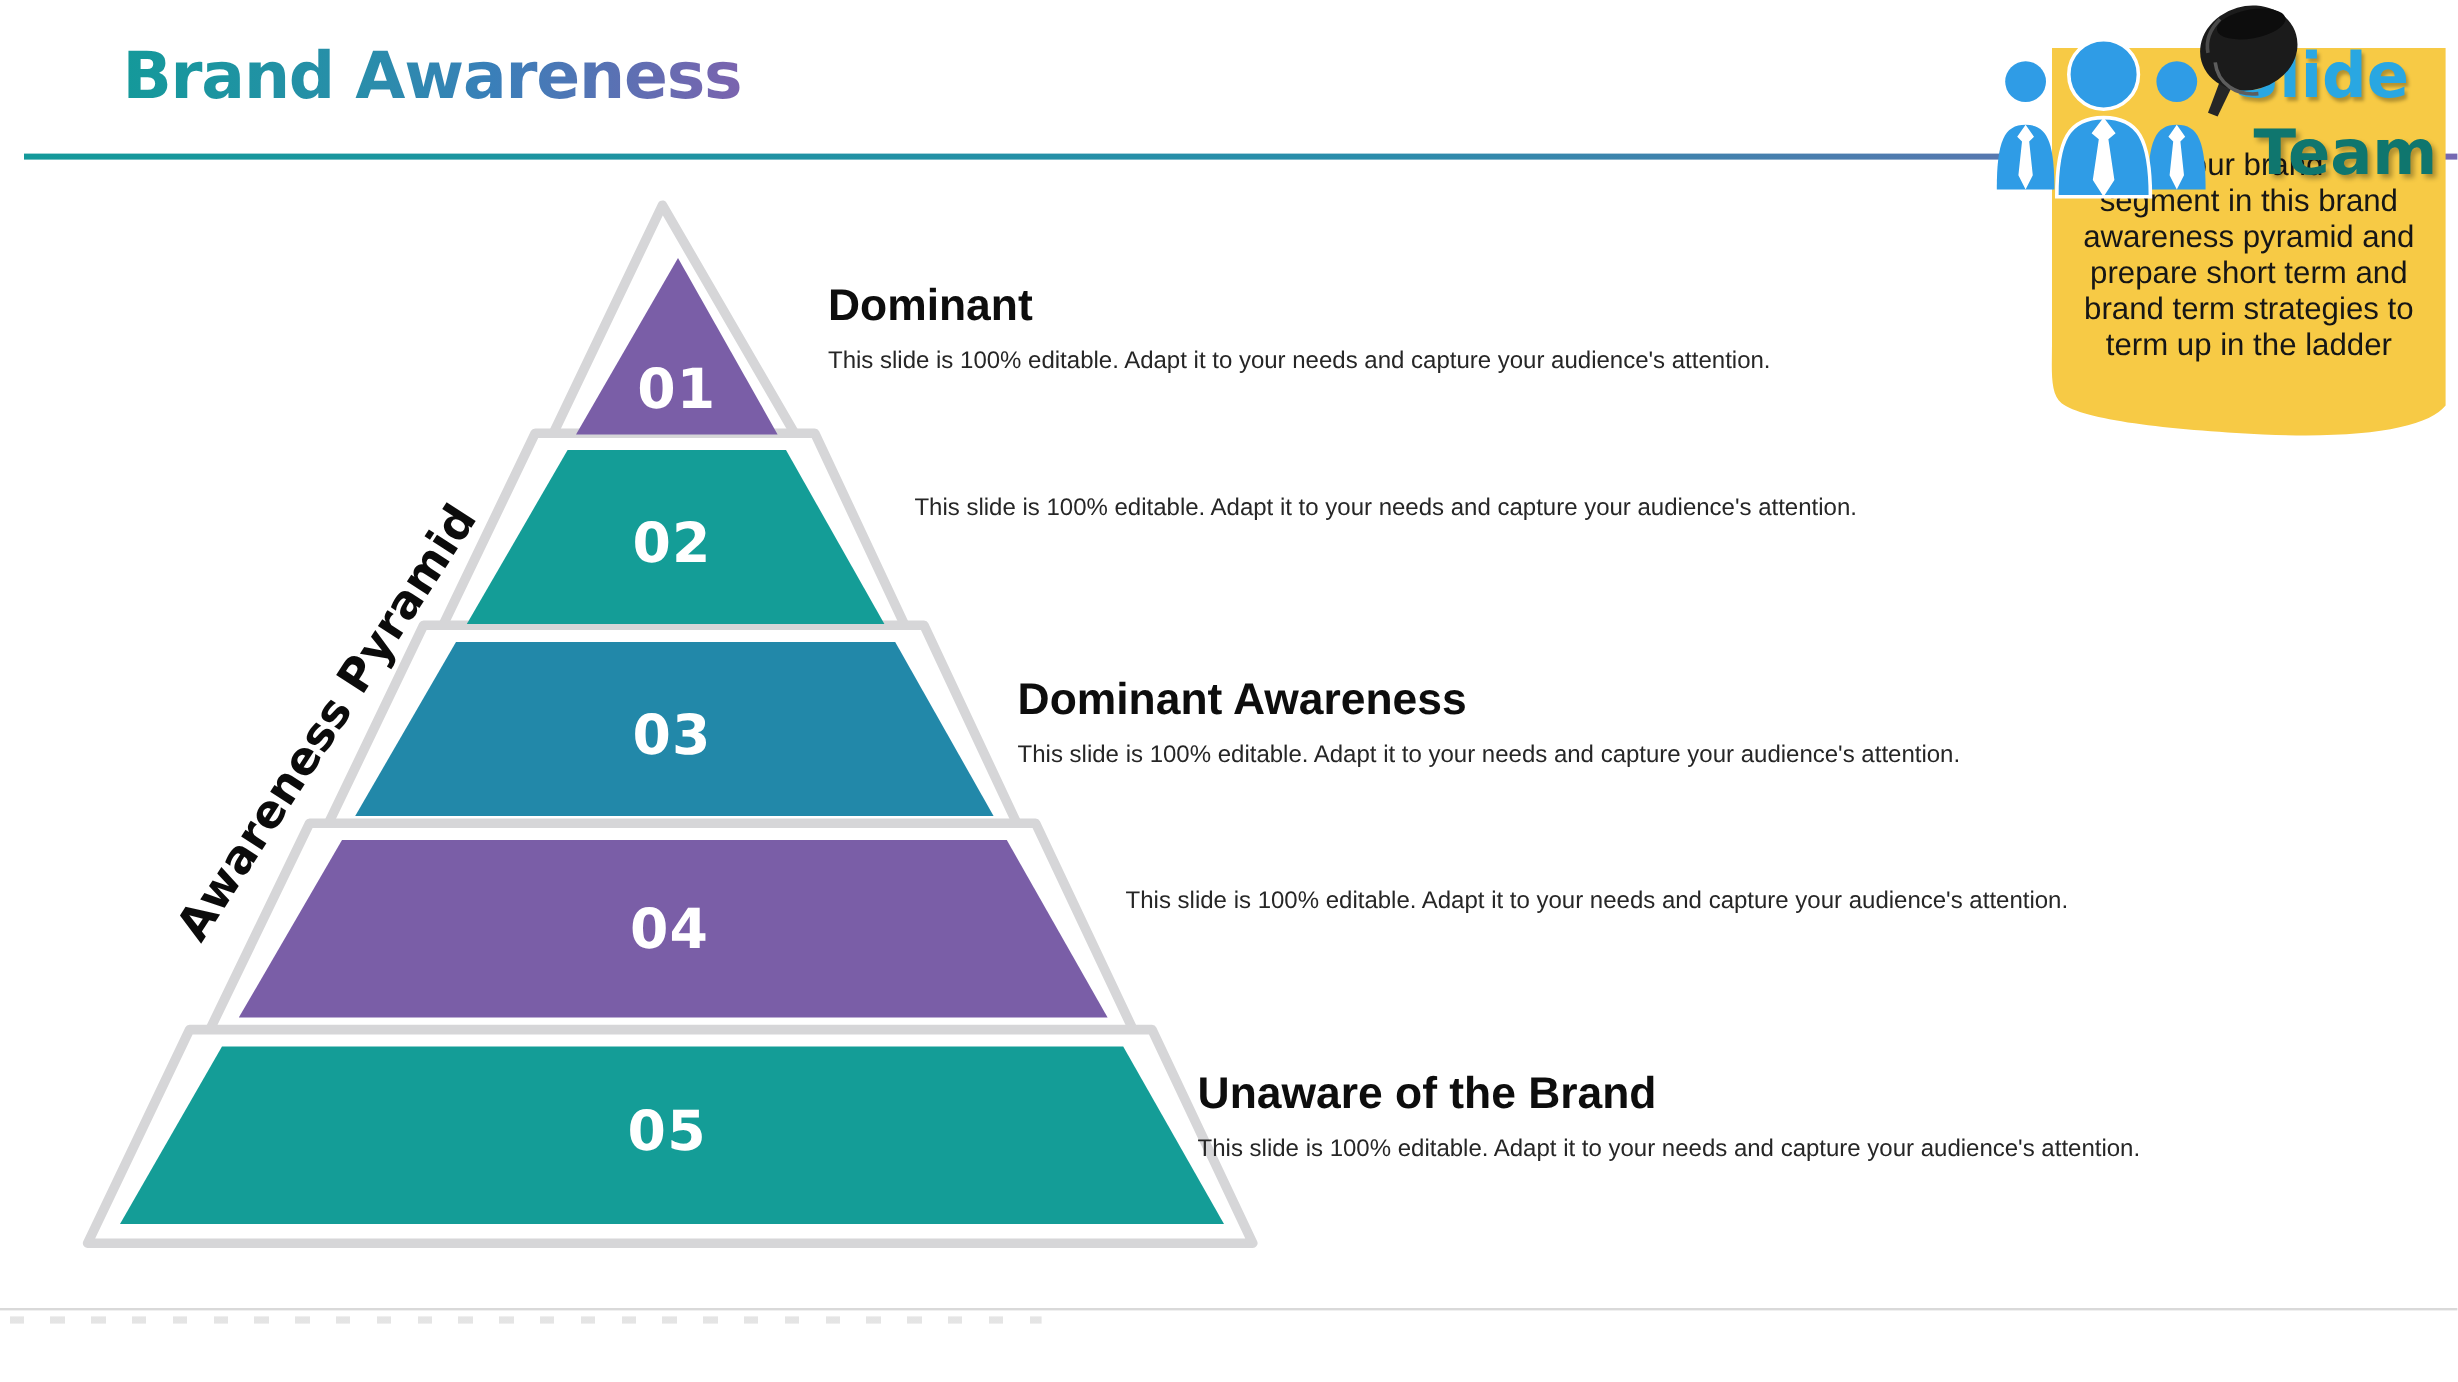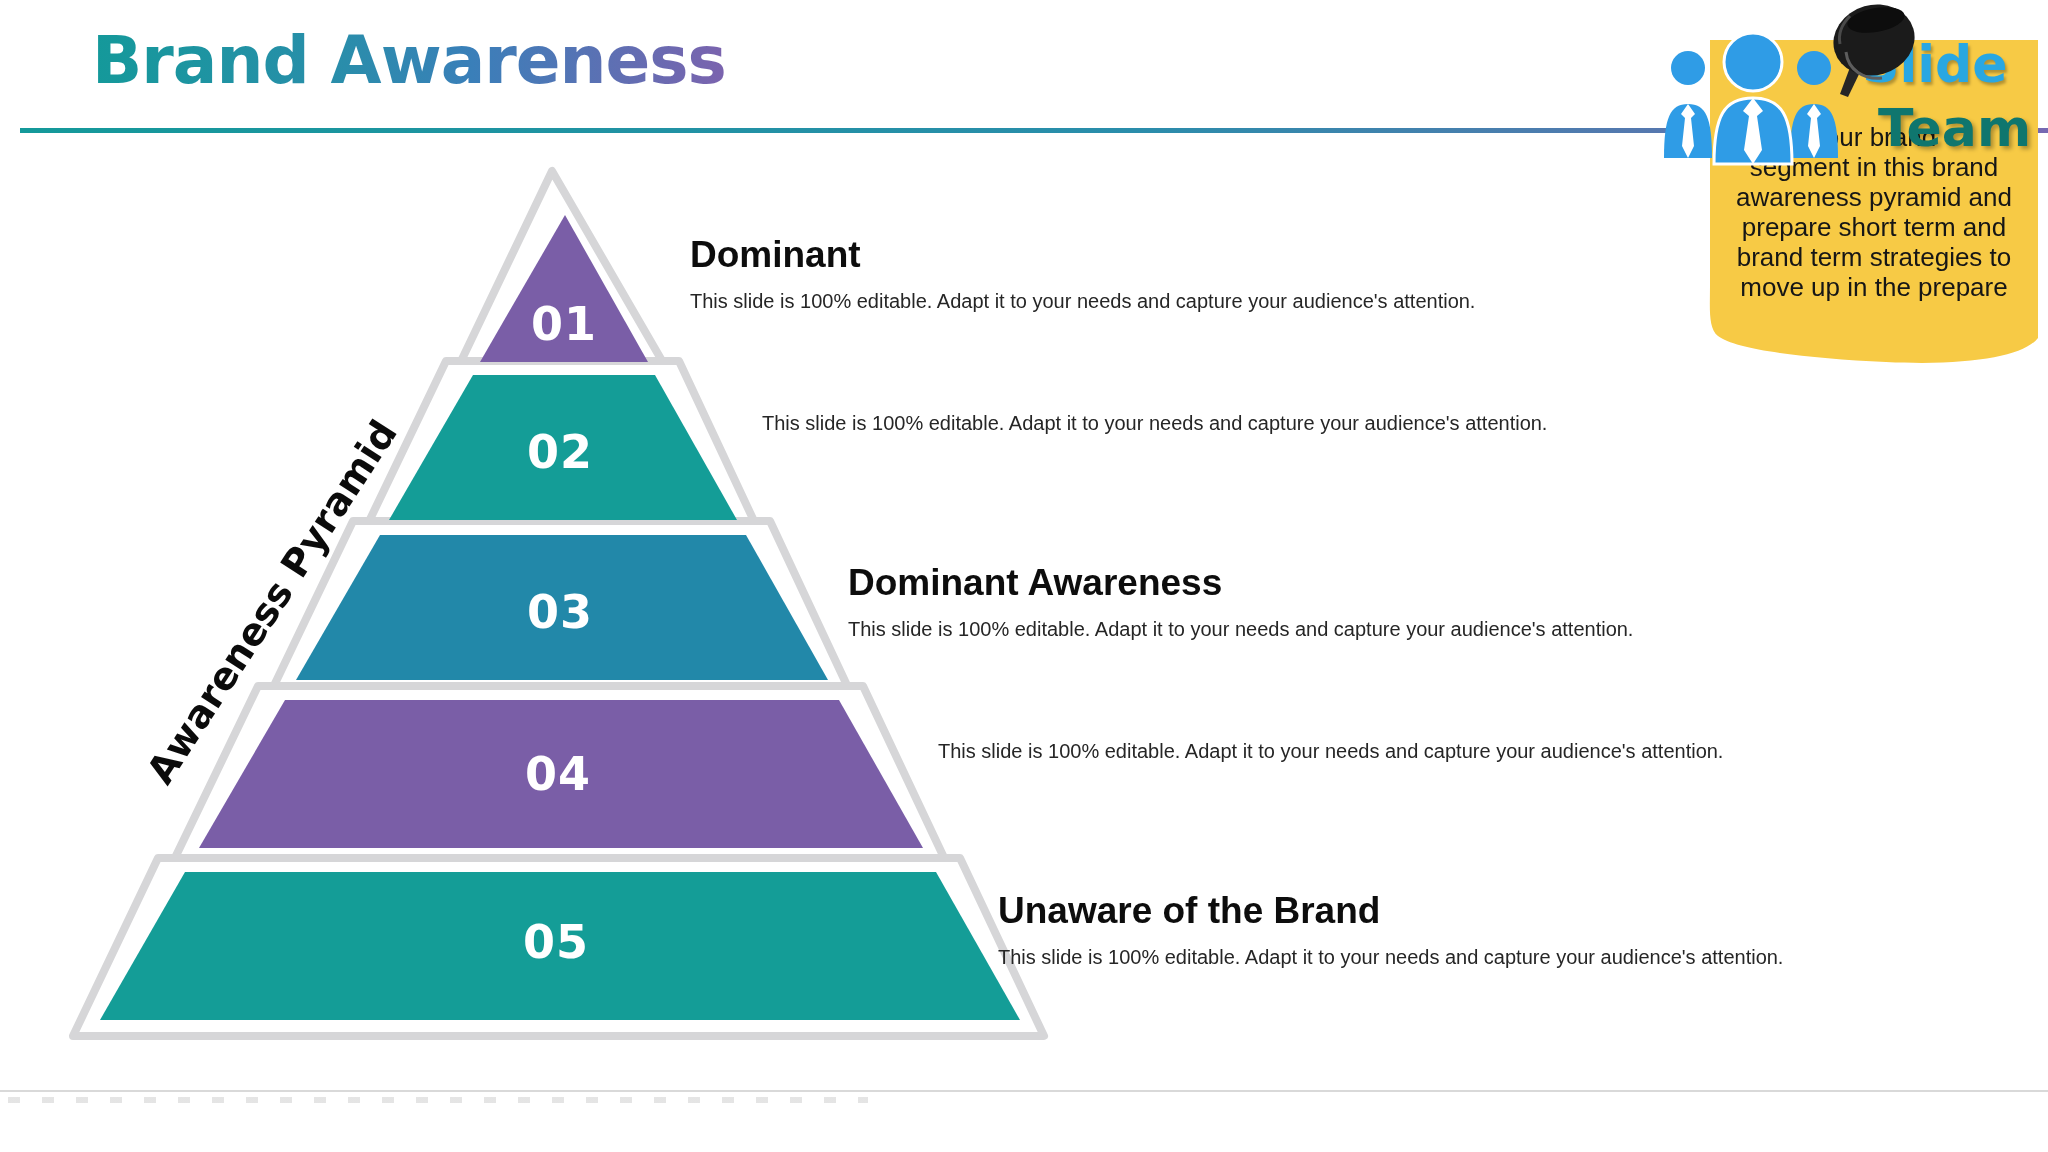--- a/index.html
+++ b/index.html
@@ -1,22 +1,22 @@
 <!DOCTYPE html>
 <html><head>
 <meta charset="utf-8">
 <style>
   html,body{margin:0;padding:0;}
   body{width:2048px;height:1152px;background:#ffffff;overflow:hidden;
        font-family:"Liberation Sans",sans-serif;position:relative;}
   .slide{position:absolute;inset:0;}
 
   
-  .title{position:absolute;left:88px;top:18px;margin:4px;
-         font-family:"DejaVu Sans",sans-serif;font-weight:bold;font-size:66px;letter-spacing:-1px;
+  .title{position:absolute;left:88px;top:18px;margin:14px;
+         font-family:"DejaVu Sans",sans-serif;font-weight:bold;font-size:54px;letter-spacing:-1px;
          background:linear-gradient(90deg,#14999a 0%,#2a8dab 40%,#3a7fb9 60%,#7b63ae 100%);
          -webkit-background-clip:text;background-clip:text;color:transparent;}
   .divider{position:absolute;left:20px;top:128px;width:2028px;height:5px;
            background:linear-gradient(90deg,#14999a 0%,#2a8dab 55%,#7668b2 100%);}
 
   
   .pyr{position:absolute;left:55px;top:150px;width:1020px;height:940px;}
   .pyr .back{fill:#ffffff;stroke:#d6d6d8;stroke-width:8;stroke-linejoin:round;}
   .pyr text{font-family:"DejaVu Sans",sans-serif;font-weight:bold;font-size:46px;fill:#ffffff;
             text-anchor:middle;letter-spacing:1px;}
@@ -108,21 +108,21 @@
 
   <svg class="note" viewBox="0 0 336 332">
     <path d="M4,0 L332,0 L332,298 C318,316 266,326 180,322 C100,318 30,310 12,296 C2,288 4,268 4,246 Z" fill="#f7ca45"></path>
   </svg>
   <div class="note-text">
     <span>your brand</span>
     <span>segment in this brand</span>
     <span>awareness pyramid and</span>
     <span>prepare short term and</span>
     <span>brand term strategies to</span>
-    <span>move up in the prepare</span>
+    <span>term up in the ladder</span>
   </div>
 
   <svg class="people" viewBox="0 0 180 140">
     <g>
       <circle cx="26" cy="42" r="17" fill="#2f9ce6"></circle>
       <path d="M2,132 C2,92 8,78 26,78 C44,78 50,92 50,132 Z" fill="#2f9ce6"></path>
       <path d="M26,78 L33,88 L29,92 L32,120 L26,132 L20,120 L23,92 L19,88 Z" fill="#ffffff"></path>
     </g>
     <g>
       <circle cx="152" cy="42" r="17" fill="#2f9ce6"></circle>

